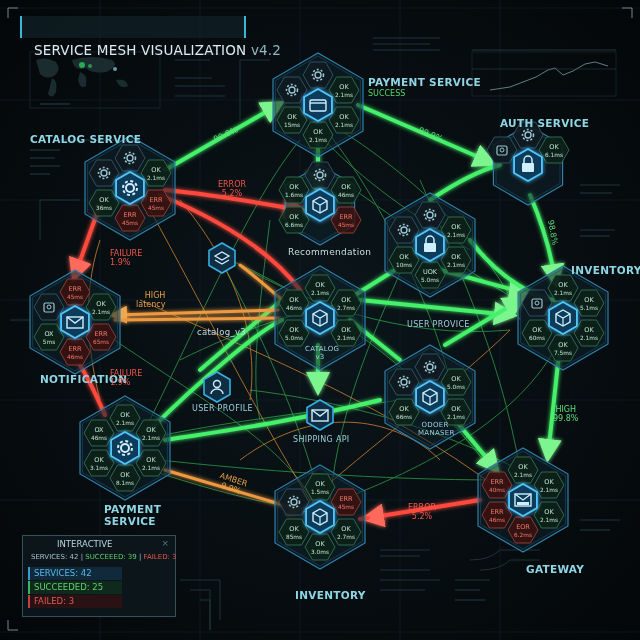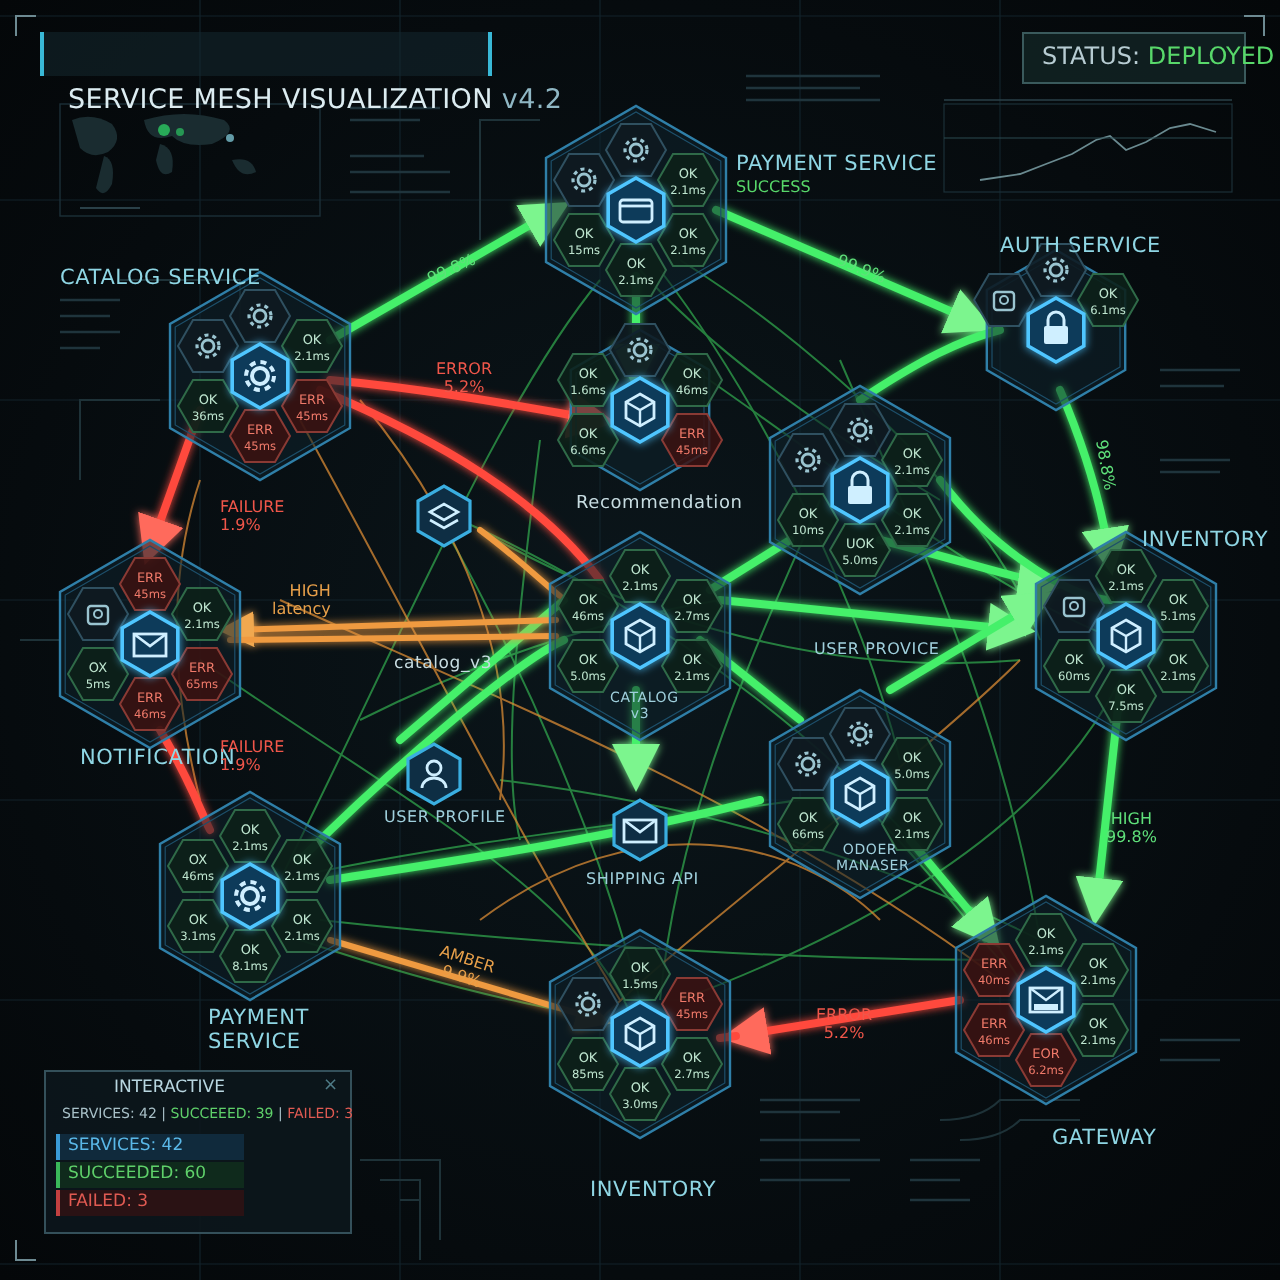--- a/index.html
+++ b/index.html
@@ -9,21 +9,21 @@
   svg.layer{position:absolute;left:0;top:0;width:640px;height:640px;}
   .title-box{position:absolute;left:20px;top:16px;width:222px;height:22px;
     background:rgba(20,40,48,0.55);border-left:2px solid #39b8d6;border-right:2px solid #39b8d6;}
   .title-text{position:absolute;left:12px;top:3px;font-size:13.5px;letter-spacing:0.2px;color:#dcecf1;white-space:nowrap;margin-top:23px;}
   .title-ver{color:#8fb7c4;}
   .status-box{position:absolute;left:511px;top:16px;width:110px;height:24px;
     background:rgba(20,40,40,0.7);border:1px solid #3a5a5c;}
   .status-text{position:absolute;left:9px;top:4px;font-size:12px;white-space:nowrap;color:#b7ccd2;}
   .status-val{color:#58d86a;}
   .lbl{position:absolute;font-size:10px;letter-spacing:0.3px;color:#8fd6e4;white-space:nowrap;text-transform:none;}
-  .lbl.big{font-size:10.5px;}
+  .lbl.big{font-size:10.5px;font-weight:bold;}
   .sub-success{position:absolute;font-size:8px;color:#58d86a;}
   .edge-lbl{position:absolute;font-size:8px;white-space:nowrap;text-align:center;line-height:9px;}
   .edge-lbl.green{color:#5fe07a;}
   .edge-lbl.red{color:#f0564a;text-align:center;}
   .edge-lbl.amber{color:#e8a04a;}
   .panel{position:absolute;left:22px;top:535px;width:152px;height:80px;background:rgba(12,22,28,0.9);border:1px solid #34505a;}
   .panel-title{position:absolute;left:6px;top:3px;font-size:8.5px;color:#b8d6e0;padding-left:28px;}
   .panel-close{position:absolute;right:6px;top:2px;font-size:9px;color:#4e7a86;cursor:pointer;}
   .panel-summary{position:absolute;left:8px;top:17px;font-size:7px;white-space:nowrap;color:#a8c0c8;}
   .ps-green{color:#5fd06a;} .ps-red{color:#e05a52;}
@@ -206,26 +206,20 @@
       <path d="M240,265 C260,280 270,290 280,298"></path>
     </g>
   </svg>
 
   <div class="title-box">
     <div class="title-text">
       <span>SERVICE MESH VISUALIZATION</span>
       <span class="title-ver">v4.2</span>
     </div>
   </div>
-  <div class="status-box">
-    <div class="status-text">
-      <span>STATUS:</span>
-      <span class="status-val">DEPLOYED</span>
-    </div>
-  </div>
 
   <div id="nodes-layer">
       <svg class="layer" viewBox="0 0 640 640">
         <defs>
           <filter id="glowc" x="-50%" y="-50%" width="200%" height="200%">
             <feGaussianBlur stdDeviation="2" result="b"></feGaussianBlur>
             <feMerge>
               <feMergeNode in="b"></feMergeNode>
               <feMergeNode in="SourceGraphic"></feMergeNode>
             </feMerge>
@@ -744,16 +738,16 @@
   <div class="edge-lbl amber" style="left:218px;top:475px;transform:rotate(18deg);"><span>AMBER</span><br><span>9.9%</span></div>
   <div class="edge-lbl red" style="left:408px;top:503px;"><span>ERROR</span><br><span>5.2%</span></div>
 
   <div class="panel">
     <div class="panel-title">INTERACTIVE</div>
     <div class="panel-close">×</div>
     <div class="panel-summary">
       <span>SERVICES: 42</span><span> | </span><span class="ps-green">SUCCEEED: 39</span><span> | </span><span class="ps-red">FAILED: 3</span>
     </div>
     <div class="prow blue">SERVICES: 42</div>
-    <div class="prow green">SUCCEEDED: 60</div>
+    <div class="prow green">SUCCEEDED: 25</div>
     <div class="prow red">FAILED: 3</div>
   </div>
 </div>
 
 </body></html>

